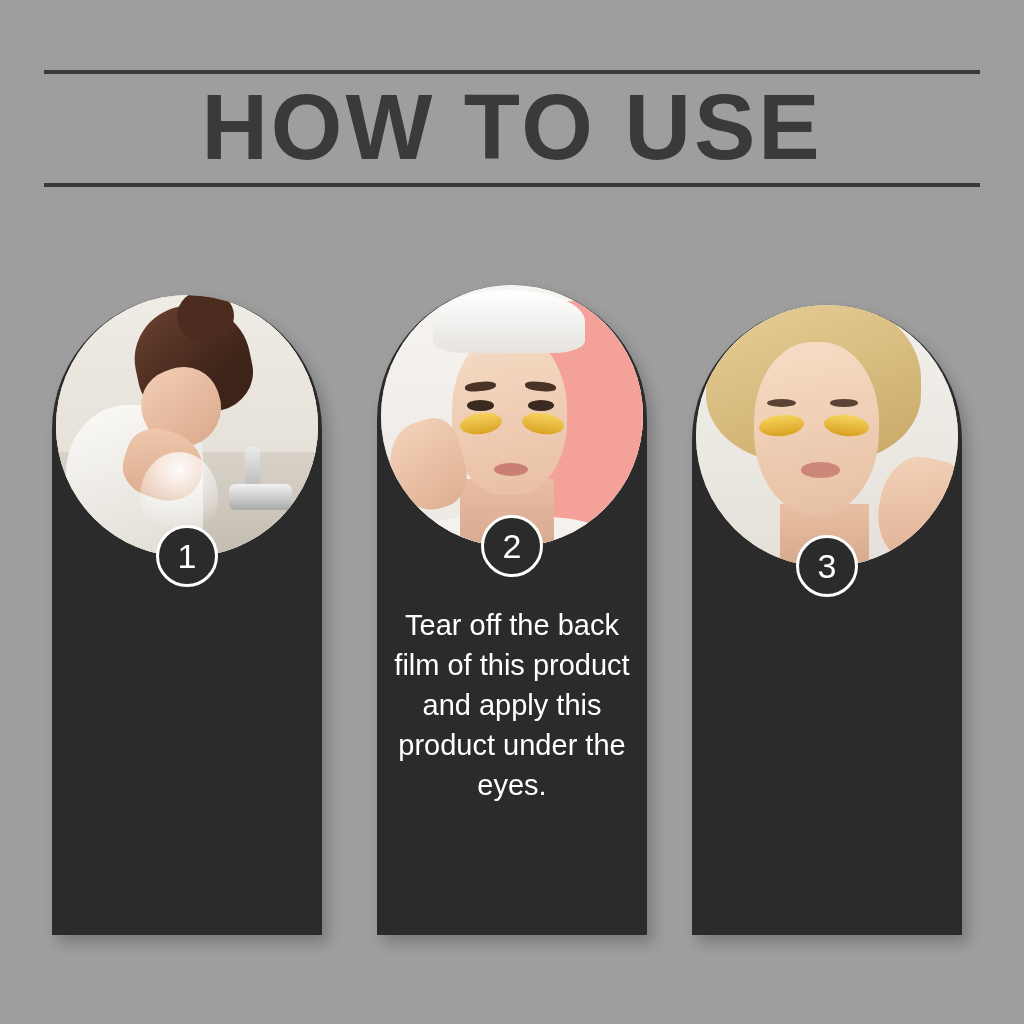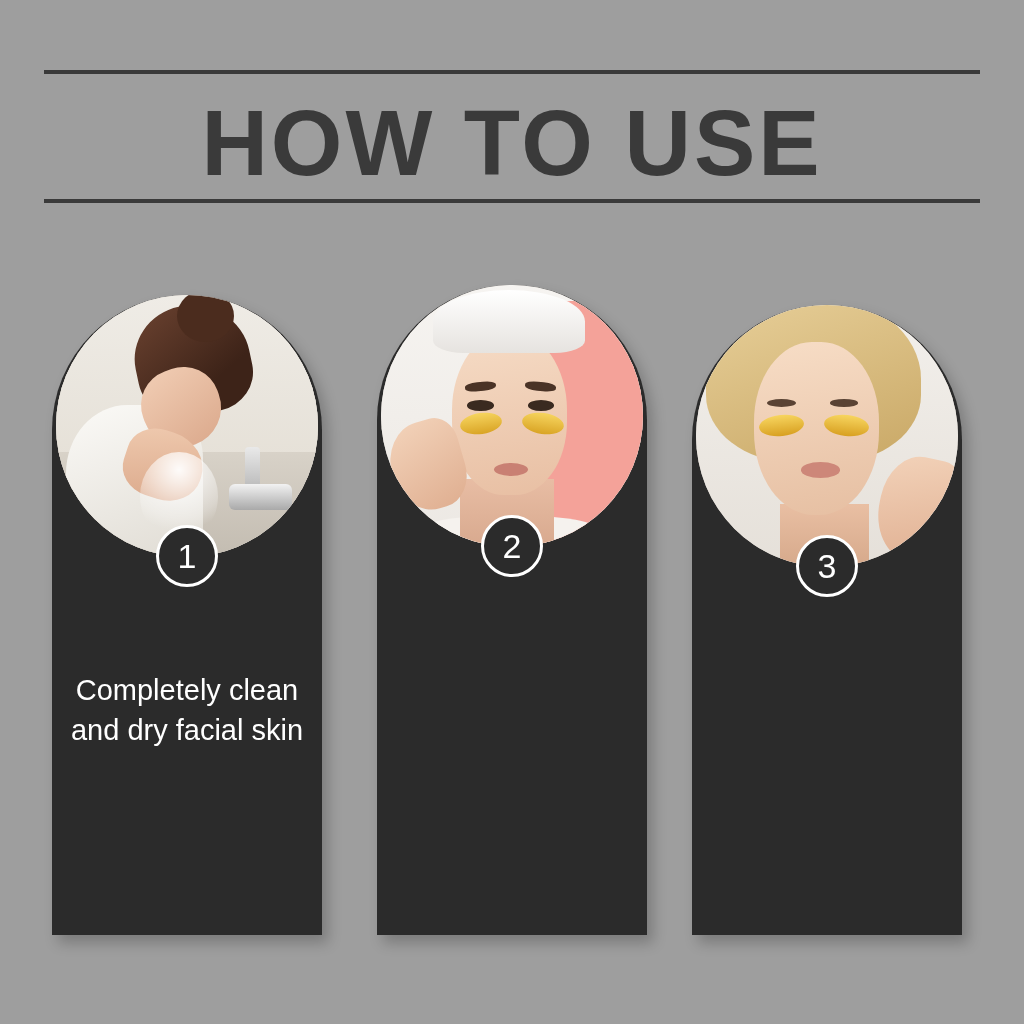--- a/index.html
+++ b/index.html
@@ -32,21 +32,21 @@
     background: #3a3a3a;
     width: 100%;
   }
   .title {
     text-align: center;
     font-size: 92px;
     font-weight: bold;
     letter-spacing: 3px;
     color: #3a3a3a;
     line-height: 1.08;
-    padding: 20px 0 6px 0;
+    padding: 4px 0 6px 0;
     font-family: "Liberation Sans", sans-serif;
   }
 
   
   .cards {
     position: absolute;
     left: 0;
     top: 285px;
     width: 1024px;
     height: 660px;
@@ -288,21 +288,20 @@
           <div class="p1-faucet"></div>
           <div class="p1-body"></div>
           <div class="p1-hair"></div>
           <div class="p1-bun"></div>
           <div class="p1-face"></div>
           <div class="p1-arm"></div>
           <div class="p1-water"></div>
         </div>
       </div>
       <div class="badge">1</div>
-      <div class="caption">Completely clean and dry facial skin</div>
     </div>
 
     <div class="card card-2">
       <div class="photo">
         <div class="ph-bg p2-bg">
           <div class="p2-pink"></div>
           <div class="p2-shirt"></div>
           <div class="p2-neck"></div>
           <div class="p2-face"></div>
           <div class="p2-towel"></div>
@@ -310,20 +309,21 @@
           <div class="p2-brow-r"></div>
           <div class="p2-eye-l"></div>
           <div class="p2-eye-r"></div>
           <div class="p2-patch-l"></div>
           <div class="p2-patch-r"></div>
           <div class="p2-lips"></div>
           <div class="p2-hand"></div>
         </div>
       </div>
       <div class="badge">2</div>
+      <div class="caption">Tear off the back film of this product and apply this product under the eyes.</div>
     </div>
 
     <div class="card card-3">
       <div class="photo">
         <div class="ph-bg p3-bg">
           <div class="p3-hair"></div>
           <div class="p3-neck"></div>
           <div class="p3-face"></div>
           <div class="p3-eye-l"></div>
           <div class="p3-eye-r"></div>

